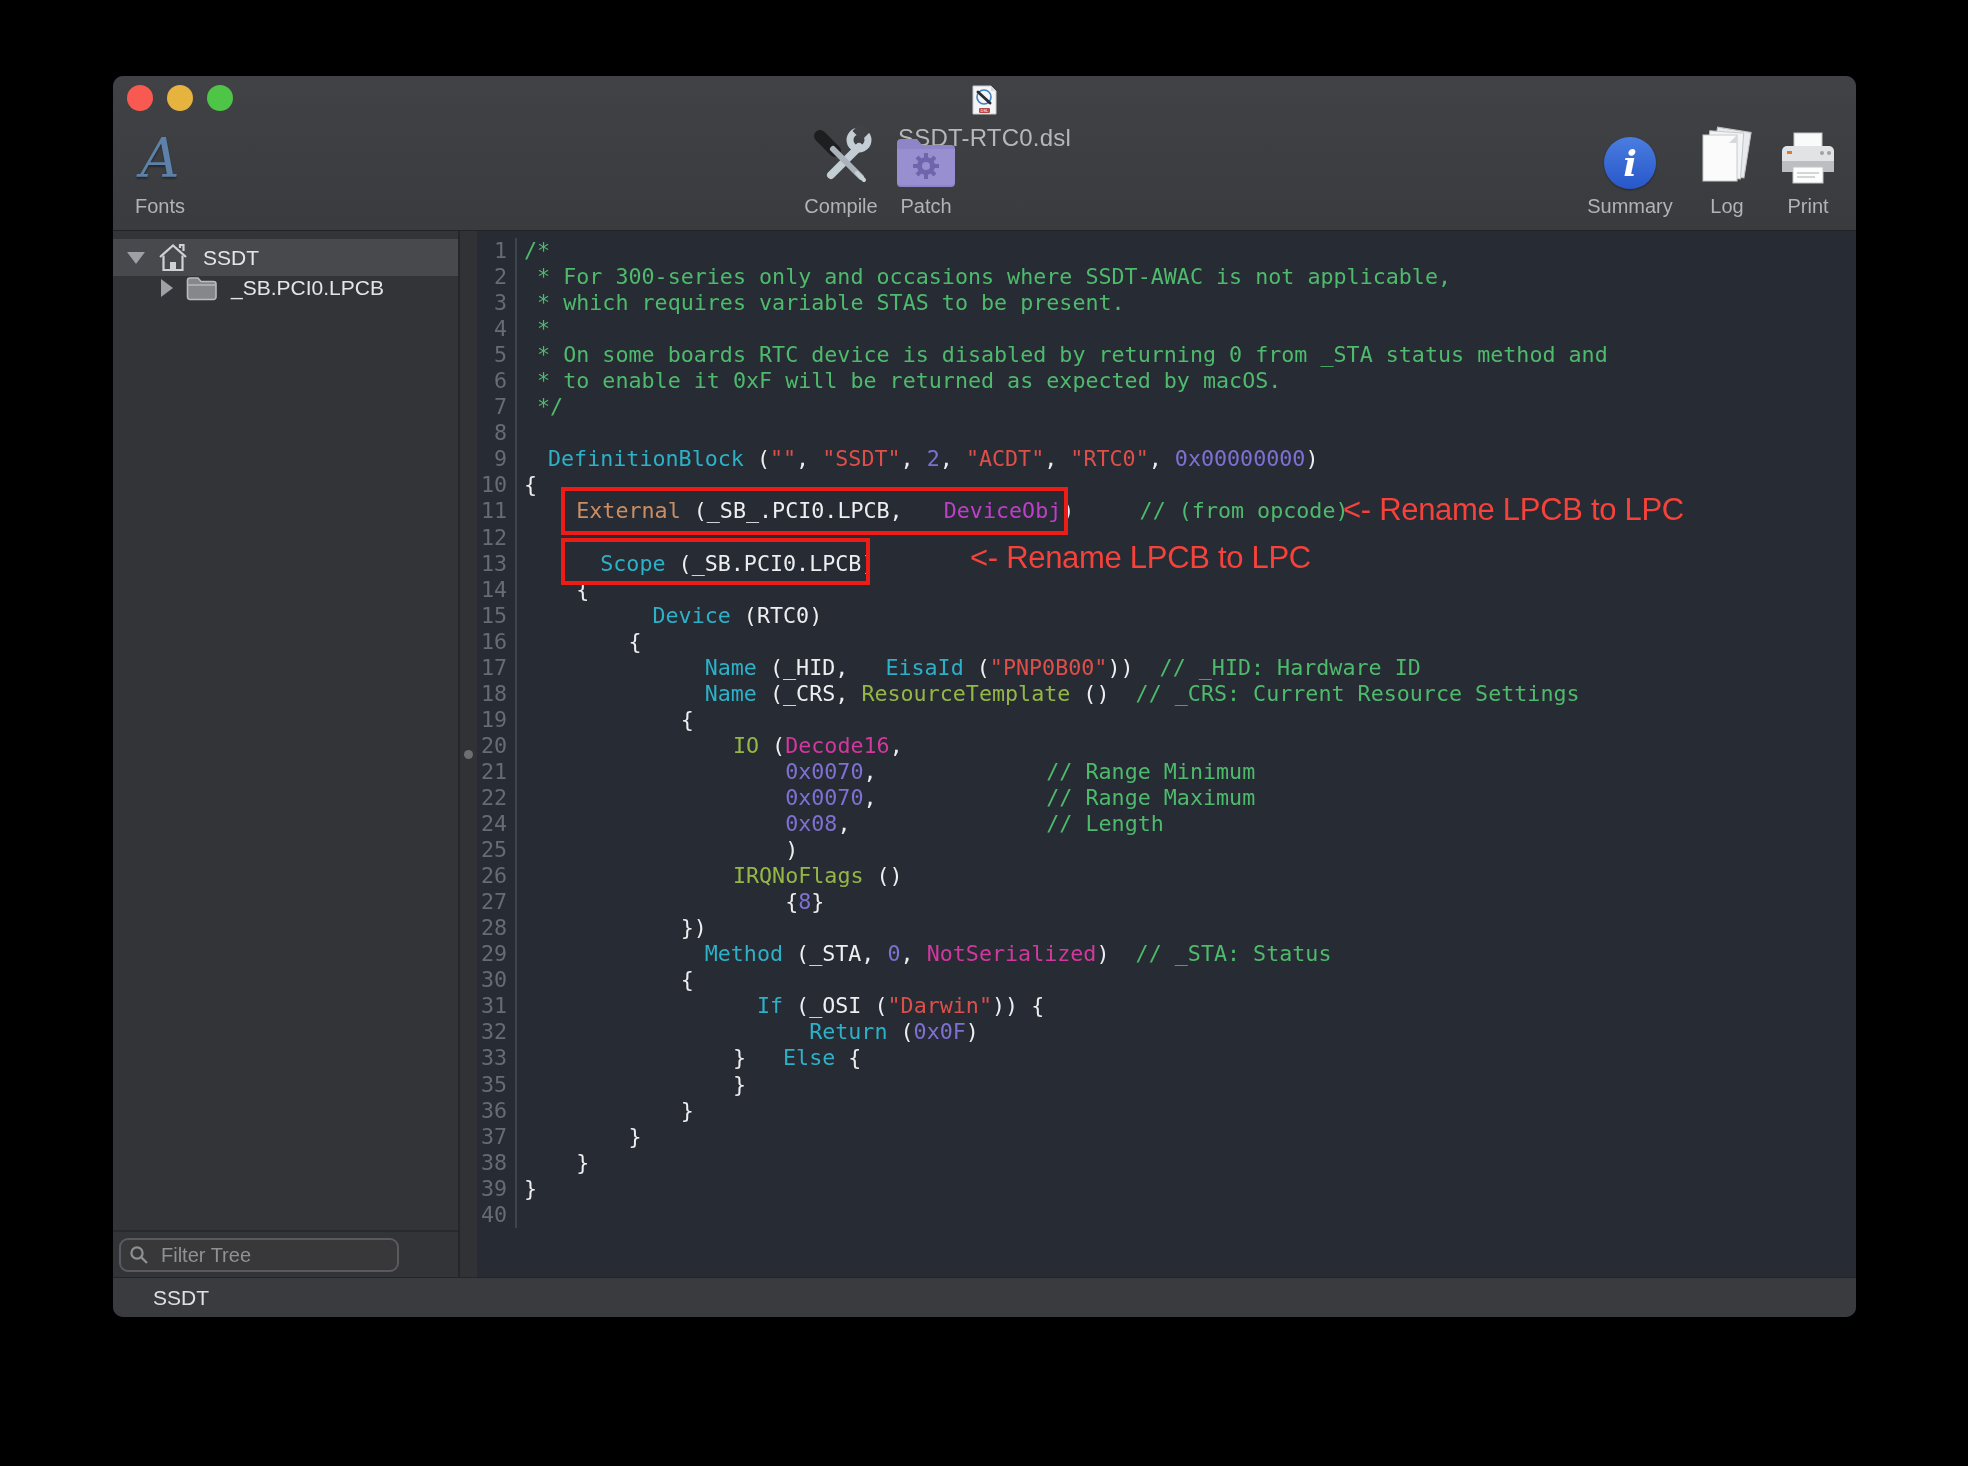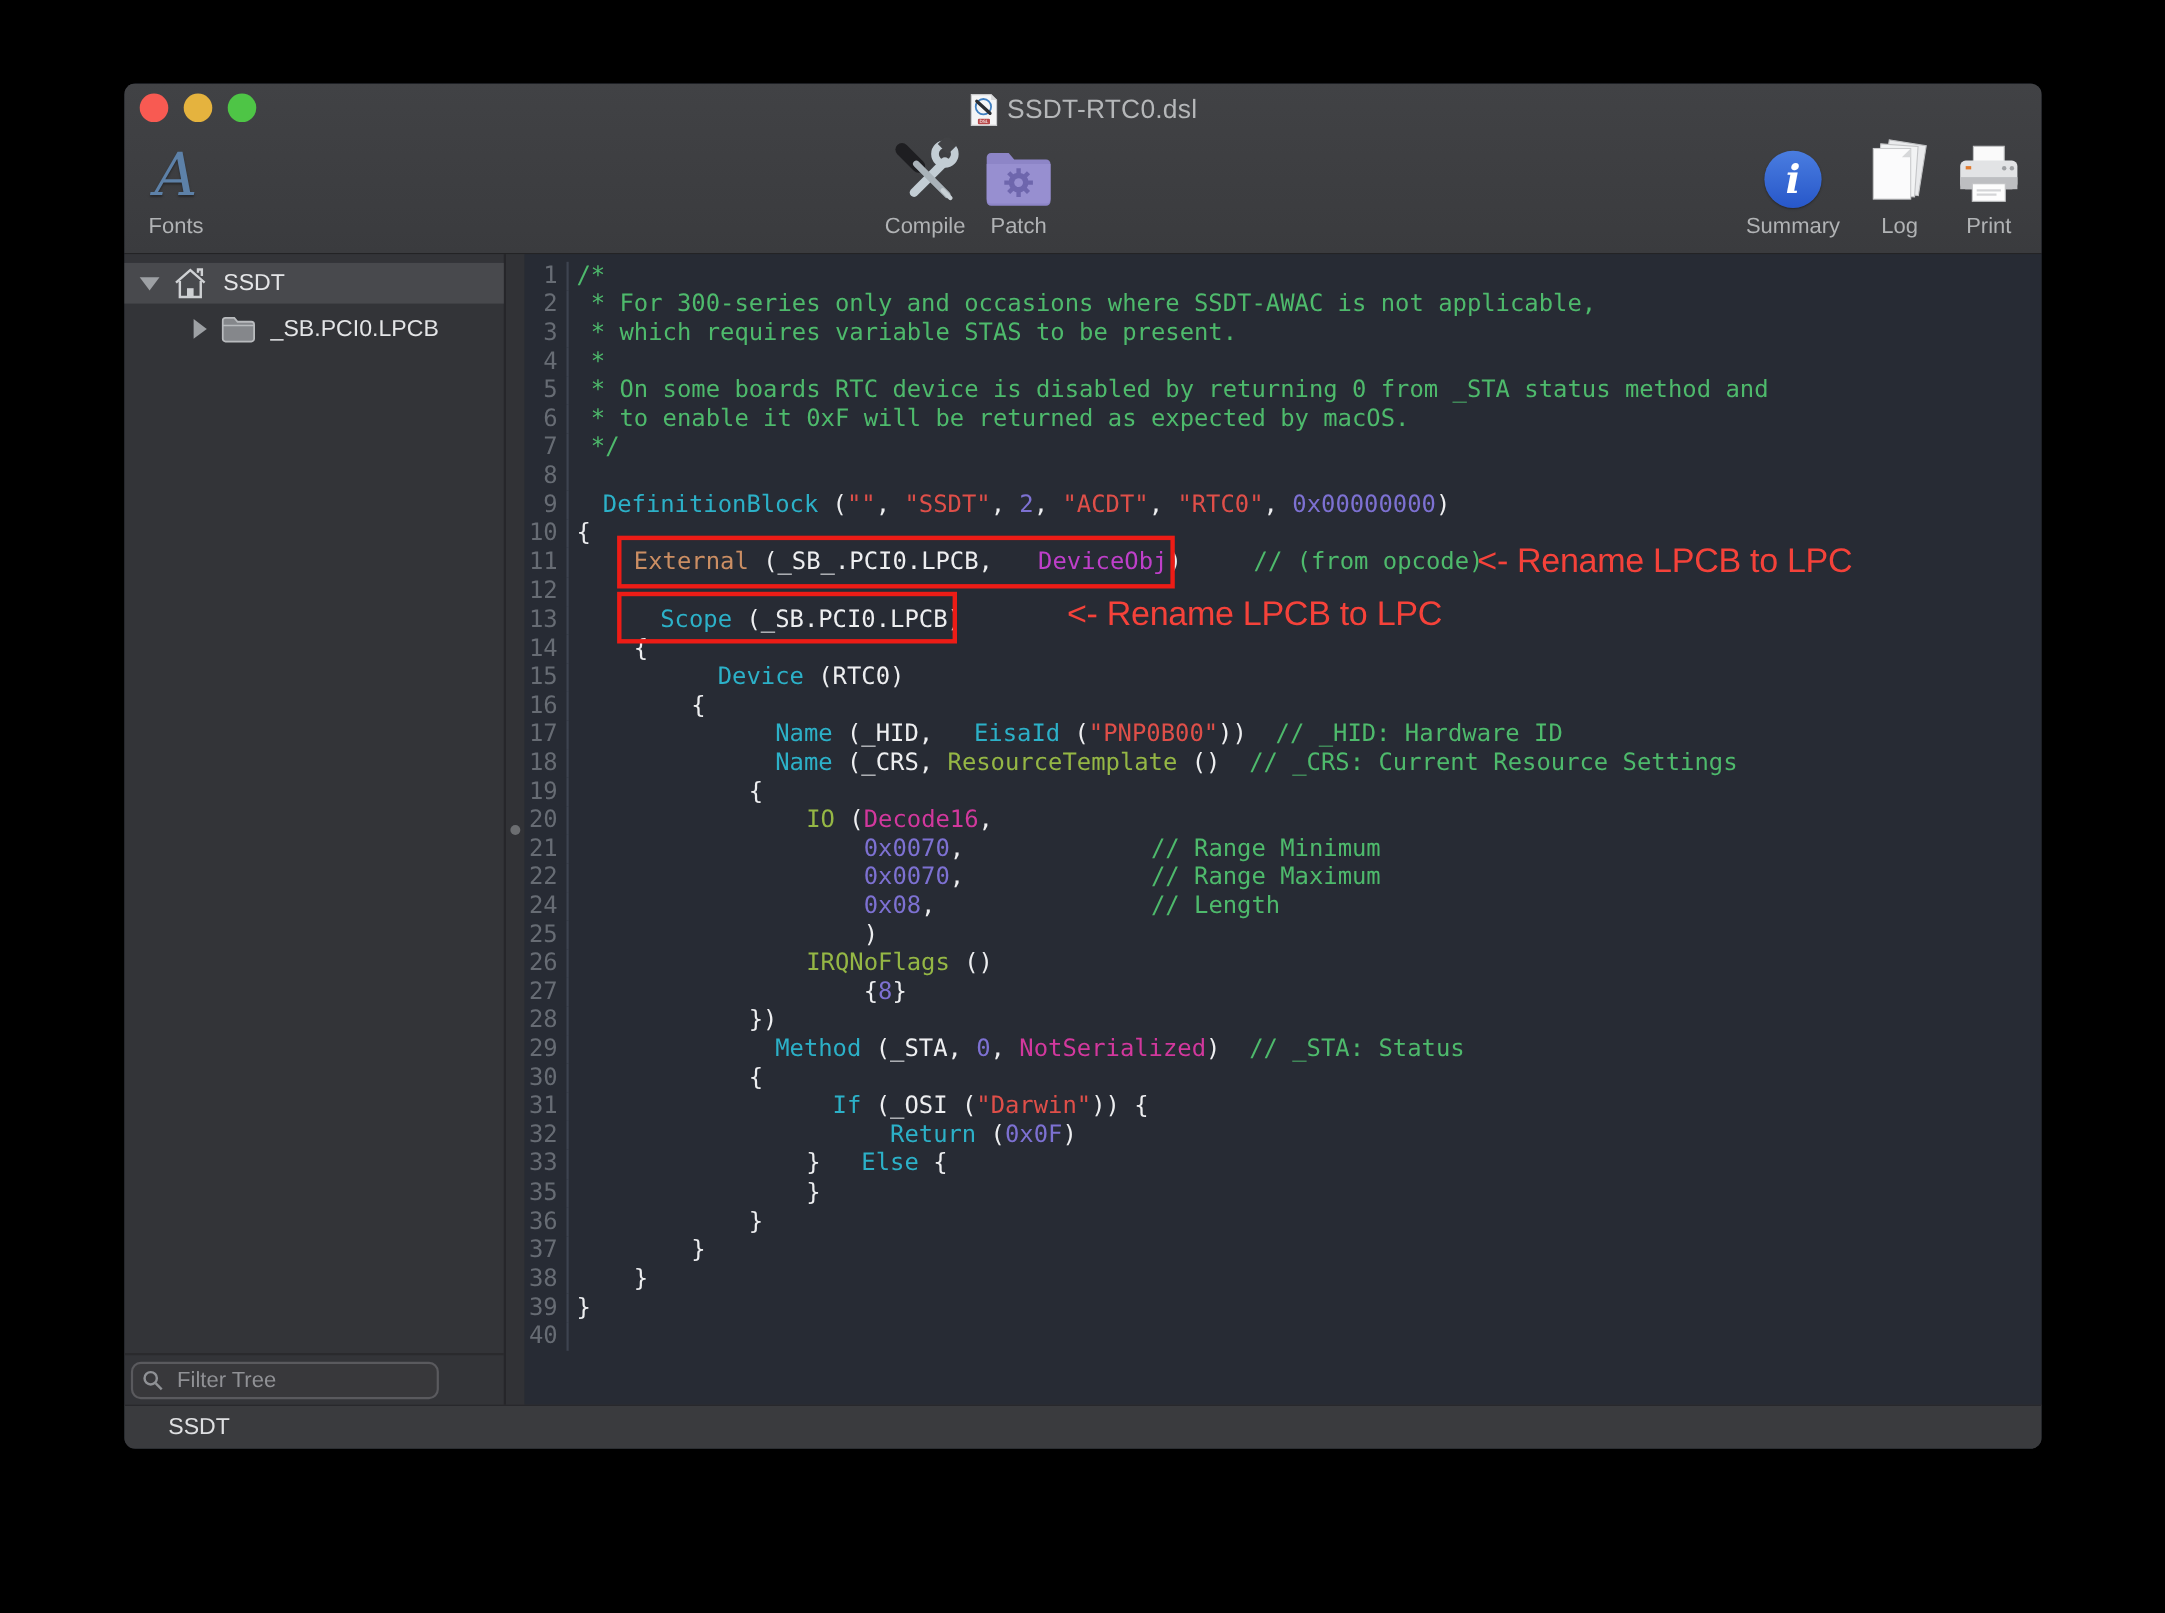--- a/index.html
+++ b/index.html
@@ -9,21 +9,21 @@
   
   .titlebar{position:absolute;left:0;top:0;right:0;height:154px;
     background:linear-gradient(180deg,var(--titlebar_top),var(--titlebar_bottom));
     border-bottom:1px solid #232325;}
   .traffic{position:absolute;left:14px;top:9px;display:flex;gap:14px;}
   .tl{width:26px;height:26px;border-radius:50%;display:inline-block;}
   .tl.red{background:var(--light_red);}
   .tl.yellow{background:var(--light_yellow);}
   .tl.green{background:var(--light_green);}
   .titlegroup{position:absolute;left:0;right:0;top:8px;height:32px;display:flex;
-    align-items:center;justify-content:center;gap:8px;}
+    align-items:center;gap:8px;flex-direction:column;}
   .titletext{color:#b5b7b9;font-size:24px;font-weight:500;letter-spacing:.2px;}
   .titem{position:absolute;top:44px;display:flex;flex-direction:column;align-items:center;
     justify-content:flex-end;height:98px;}
   .ticon{height:66px;display:flex;align-items:flex-end;justify-content:center;}
   .tlabel{color:#b1b3b5;font-size:20px;margin-top:6px;white-space:nowrap;}
   .fonts-a{font-family:"DejaVu Serif",serif;font-style:italic;font-size:54px;line-height:60px;
     color:#5d81a8;text-shadow:0 2px 2px rgba(0,0,0,.35);}
   .sum-circle{width:52px;height:52px;border-radius:50%;
     background:linear-gradient(180deg,#4a7de0,#2757c9);display:flex;align-items:center;justify-content:center;
     box-shadow:0 1px 2px rgba(0,0,0,.4);}
@@ -182,21 +182,21 @@
         <span style="margin-left:12px;display:inline-flex;">
           <svg width="32" height="31" viewBox="0 0 32 31" fill="none" stroke="#cfd1d4" stroke-width="2.2">
             <path d="M3 15 L16 3.5 L29 15"></path>
             <path d="M23 6 v-3 h3.5 v6"></path>
             <path d="M6.5 13.5 V28 H25.5 V13.5"></path>
             <rect x="13" y="20" width="6" height="8" fill="#cfd1d4" stroke="none"></rect>
           </svg>
         </span>
         <span class="slabel">SSDT</span>
       </div>
-      <div class="srow" style="top:49px;height:38px;margin-left:15px;">
+      <div class="srow" style="top:38px;height:38px;">
         <span class="tri right" style="margin-left:48px;"></span>
         <span style="margin-left:13px;display:inline-flex;">
           <svg width="31" height="25" viewBox="0 0 31 25">
             <path d="M1.5 4.5 a2.5 2.5 0 0 1 2.5-2.5 h8 l3 3.5 h12.5 a2.5 2.5 0 0 1 2.5 2.5 v13 a2.5 2.5 0 0 1 -2.5 2.5 H4 a2.5 2.5 0 0 1 -2.5-2.5 z" fill="#85878b" stroke="#b9bbbe" stroke-width="1.6"></path>
             <path d="M1.5 9 h28.5" stroke="#b9bbbe" stroke-width="1.4"></path>
           </svg>
         </span>
         <span class="slabel">_SB.PCI0.LPCB</span>
       </div>
 

